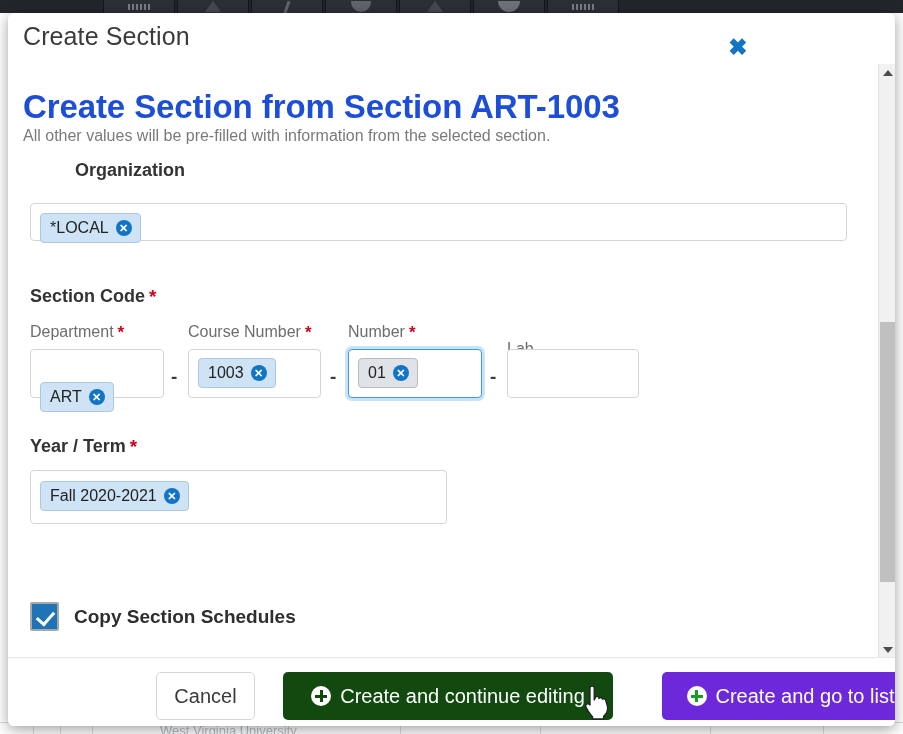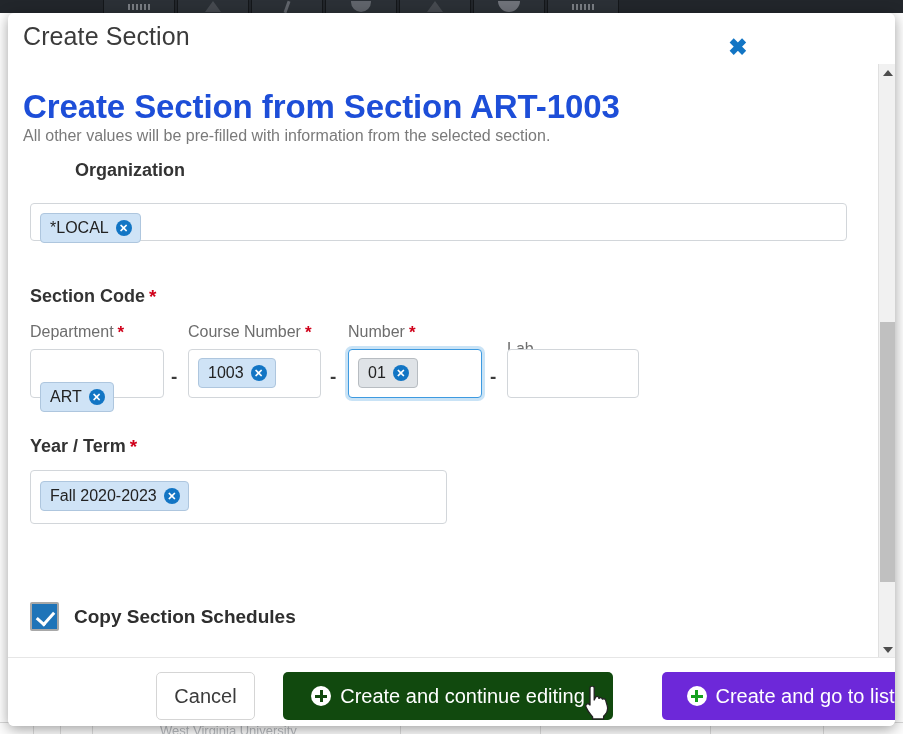--- a/index.html
+++ b/index.html
@@ -495,21 +495,21 @@
         <div class="sub-label" style="left:499px;top:276px;">
           <span>Lab</span>
         </div>
         <div class="select-box" style="left:499px;top:285px;width:132px;height:49px;"></div>
 
         <div class="field-label" style="left:22px;top:372px;">
           <span>Year / Term</span><span class="req">*</span>
         </div>
         <div class="select-box" style="left:22px;top:406px;width:417px;height:54px;">
           <div class="chip" style="left:9px;top:10px;">
-            <span>Fall 2020-2023</span>
+            <span>Fall 2020-2021</span>
             <span class="chip-x">✕</span>
           </div>
         </div>
 
         <div class="cb-wrap">
           <div class="cb-box"></div>
           <div class="cb-label">Copy Section Schedules</div>
         </div>
 
       </div>

